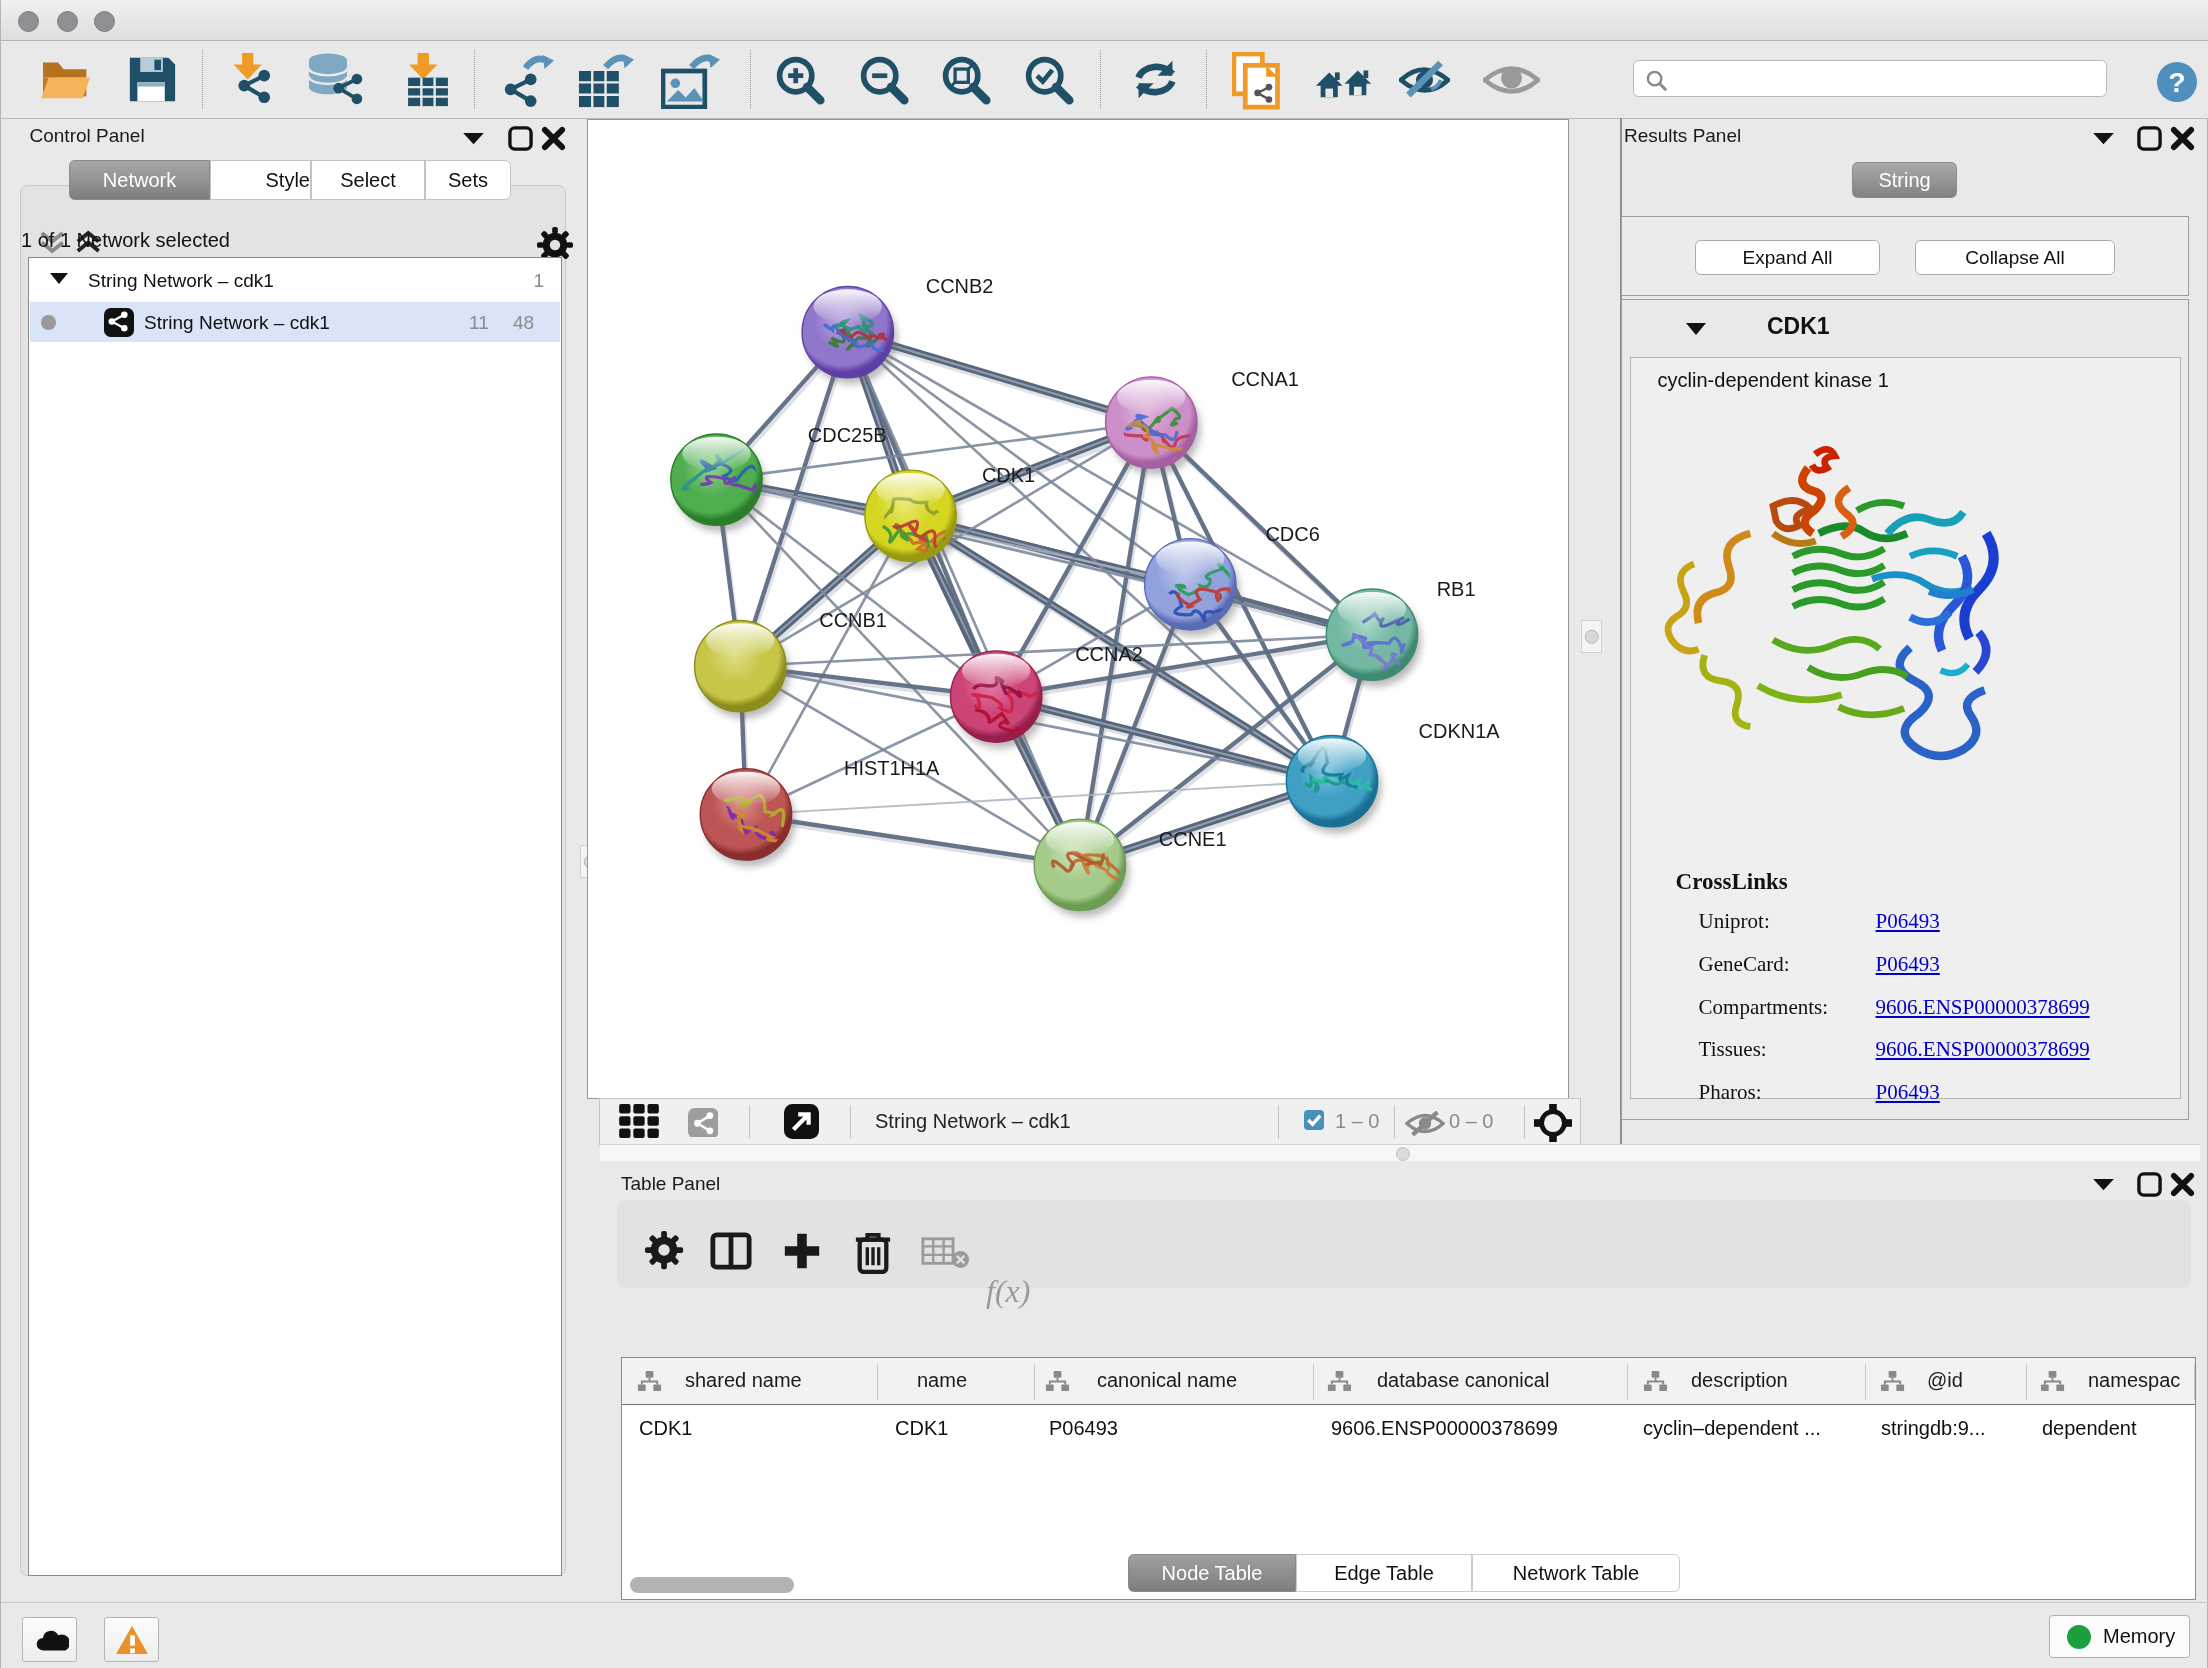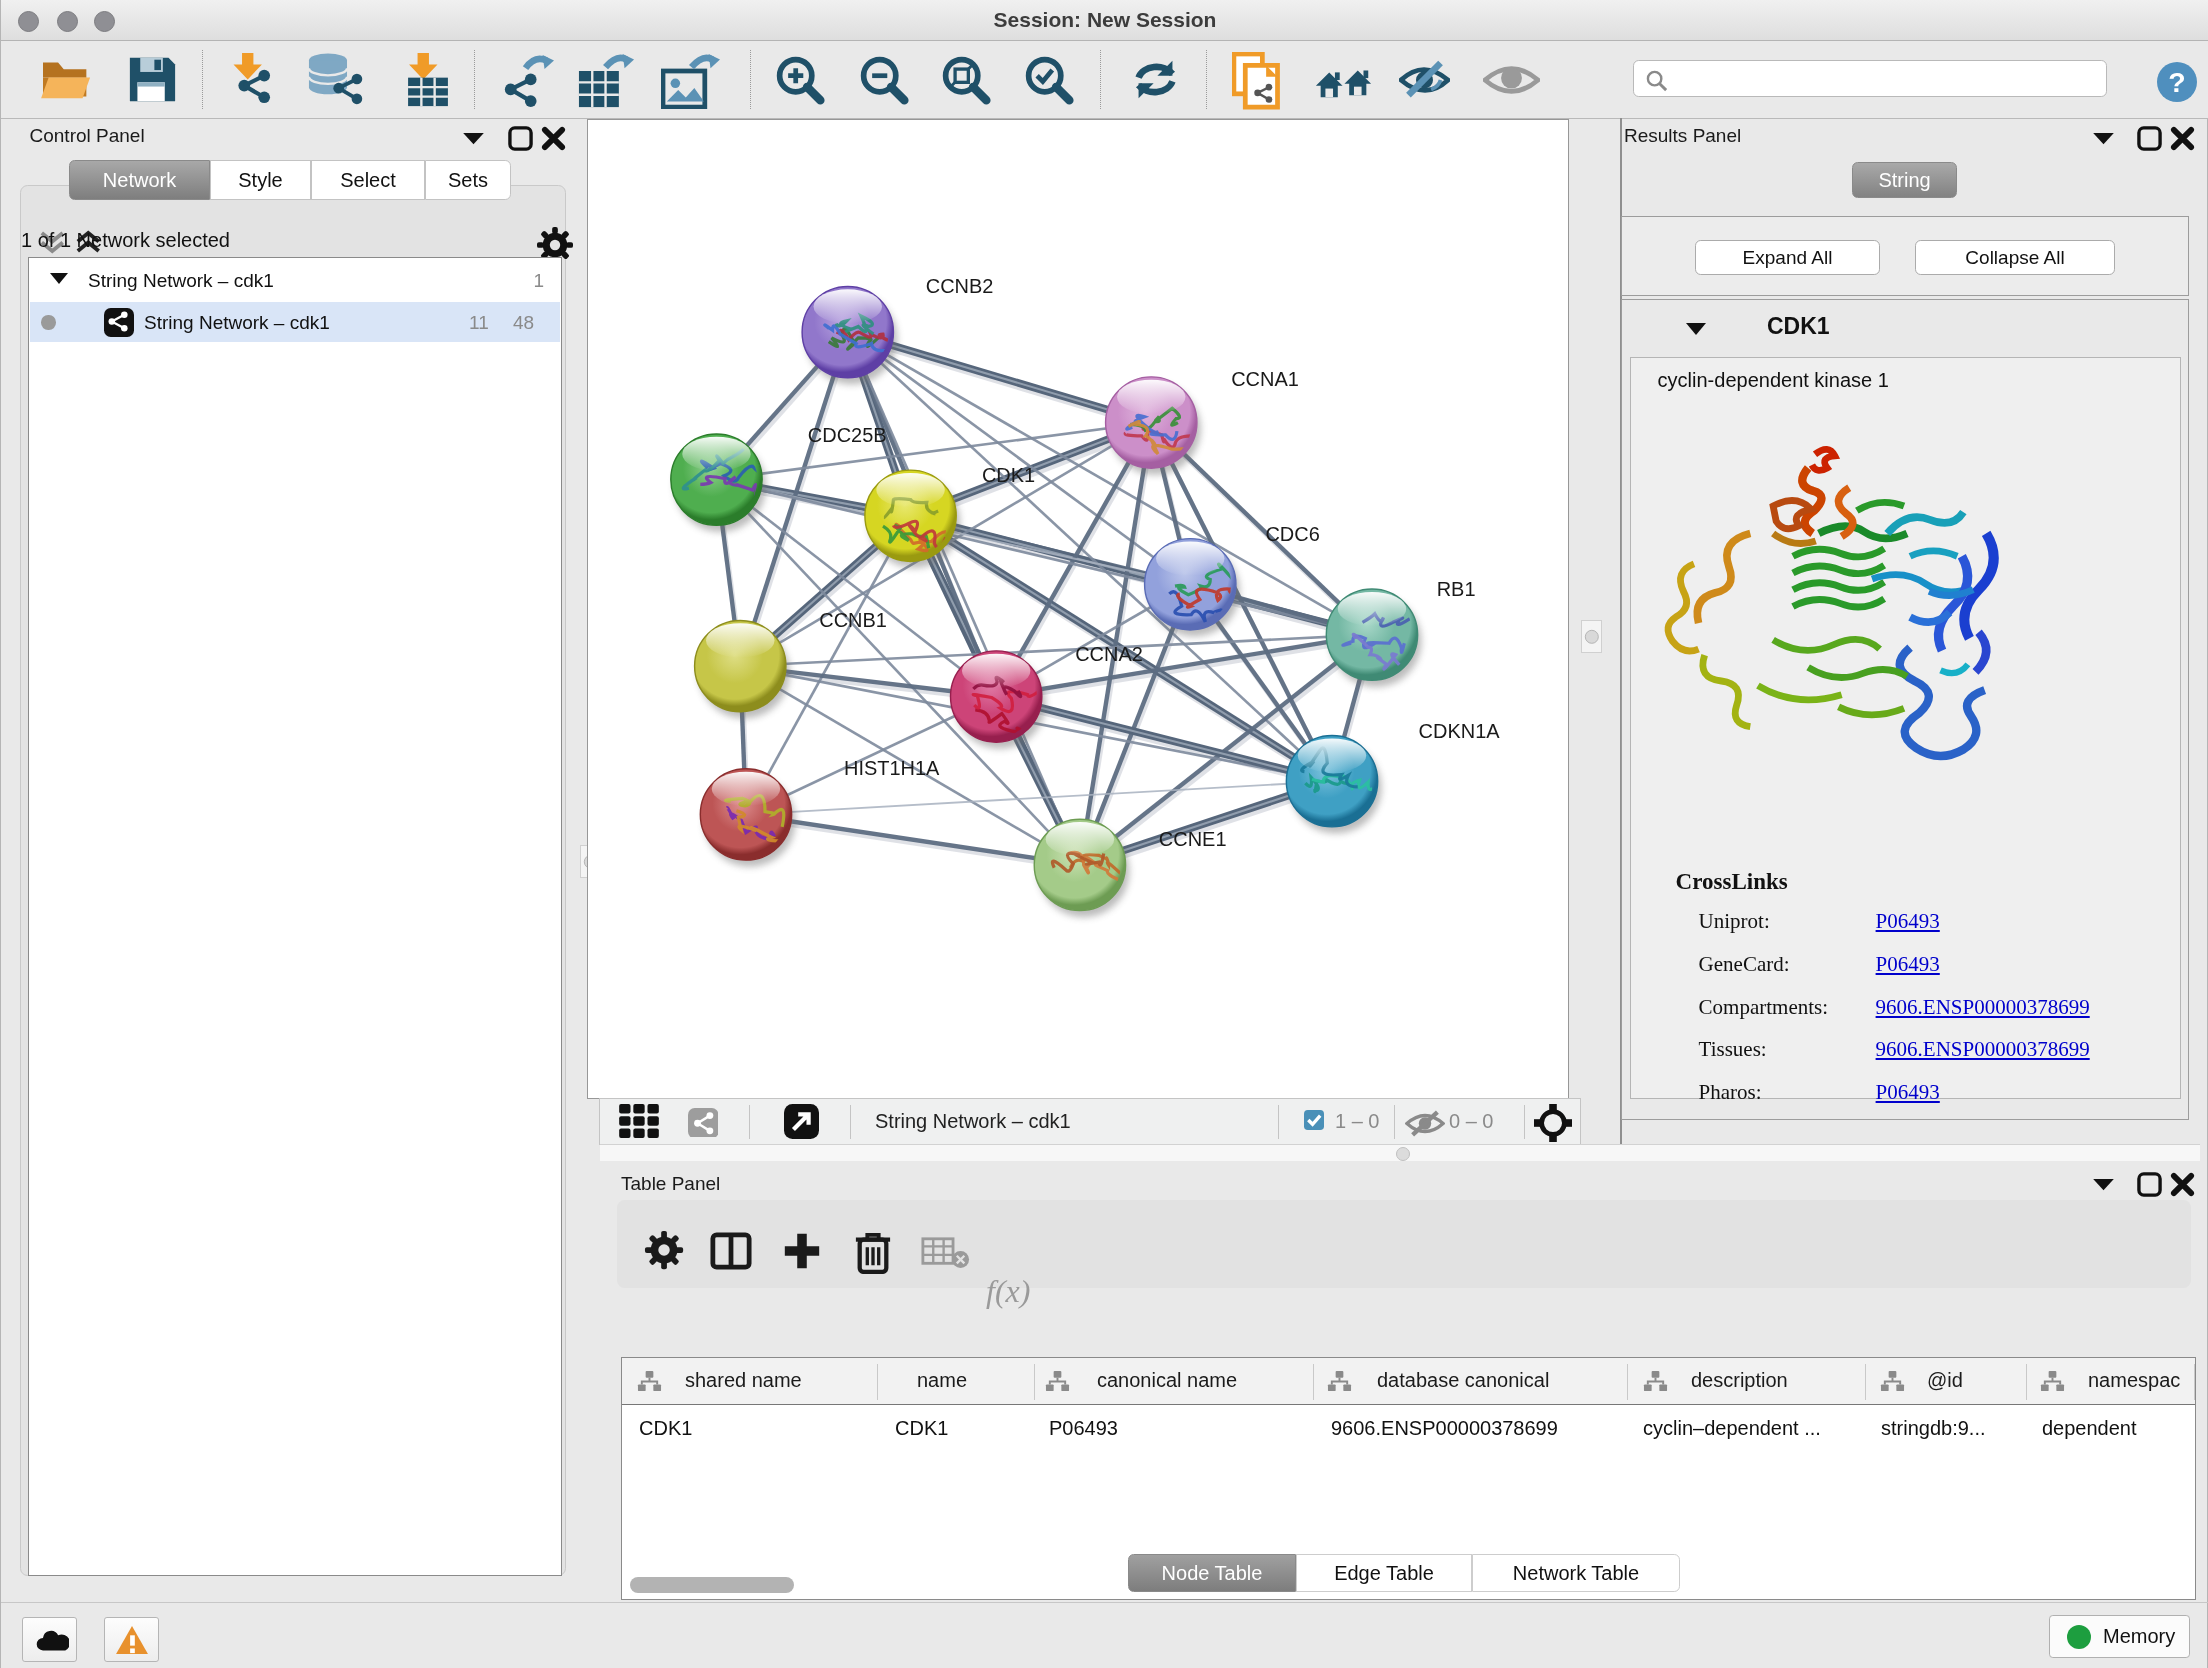--- a/index.html
+++ b/index.html
@@ -59,21 +59,20 @@
 .sbtn{position:absolute;top:1617px;width:55px;height:45px;background:linear-gradient(#fdfdfd,#ededed);border:1px solid #b5b5b5;border-radius:2.9px;box-sizing:border-box;}
 #membtn{left:2048px;top:1615px;width:141px;height:43px;background:#fbfbfb;border:1px solid #b0b0b0;border-radius:3.8px;box-sizing:border-box;font-size:20px;color:#111;}
 </style>
 </head>
 <body>
 <div id="win">
   <div id="titlebar" class="abs">
     <div class="tl" style="left:17px;"></div>
     <div class="tl" style="left:56px;"></div>
     <div class="tl" style="left:93px;"></div>
-    <div id="title">Session: New Session</div>
   </div>
   <div id="toolbar" class="abs">
     <div class="tsep" style="left:201px;"></div>
     <div class="tsep" style="left:473px;"></div>
     <div class="tsep" style="left:749px;"></div>
     <div class="tsep" style="left:1099px;"></div>
     <div class="tsep" style="left:1205px;"></div>
     <svg class="abs" style="left:38px;top:14.3px;" width="57" height="49" viewBox="0 0 60 52">
         <path d="M4 8 h16 l6 7 h24 v9 H4 z" fill="#b5721f"></path>
         <path d="M4 24 h46 v20 H4 z" fill="#c07a22"></path>
@@ -211,21 +210,21 @@
       <path d="M2 2 L24 2 L13 14 z" fill="#111"></path>
     </svg>
     <svg class="abs" style="left:507px;top:126px;" width="25" height="25" viewBox="0 0 26 26">
       <rect x="2" y="2" width="22" height="22" rx="5" fill="none" stroke="#111" stroke-width="3.5"></rect>
     </svg>
     <svg class="abs" style="left:540px;top:126px;" width="25" height="25" viewBox="0 0 26 26">
       <path d="M4 4 L22 22 M22 4 L4 22" stroke="#111" stroke-width="6" stroke-linecap="round"></path>
     </svg>
   <div id="cp-tabs" class="abs">
     <div class="tab tabsel" style="left:0;width:141px;border-radius:5.7px 0 0 5.7px;">Network</div>
-    <div class="tab" style="left:141px;width:101px;">Style</div>
+    <div class="tab" style="left:141px;width:101px;text-align:right;">Style</div>
     <div class="tab" style="left:242px;width:114px;">Select</div>
     <div class="tab" style="left:356px;width:86px;border-radius:0 5.7px 5.7px 0;">Sets</div>
   </div>
   <div id="cp-box" class="abs"></div>
   <div id="cp-bar" class="abs">
     <svg class="abs" style="left:17px;top:25px;" width="28.5" height="27" viewBox="0 0 30 28">
         <path d="M4 4 L15 13 L26 4 M4 14 L15 23 L26 14" stroke="#8a8a8a" stroke-width="4" fill="none"></path>
       </svg>
       <svg class="abs" style="left:53px;top:25px;" width="28.5" height="27" viewBox="0 0 30 28">
         <path d="M4 13 L15 4 L26 13 M4 23 L15 14 L26 23" stroke="#222" stroke-width="4" fill="none"></path>

